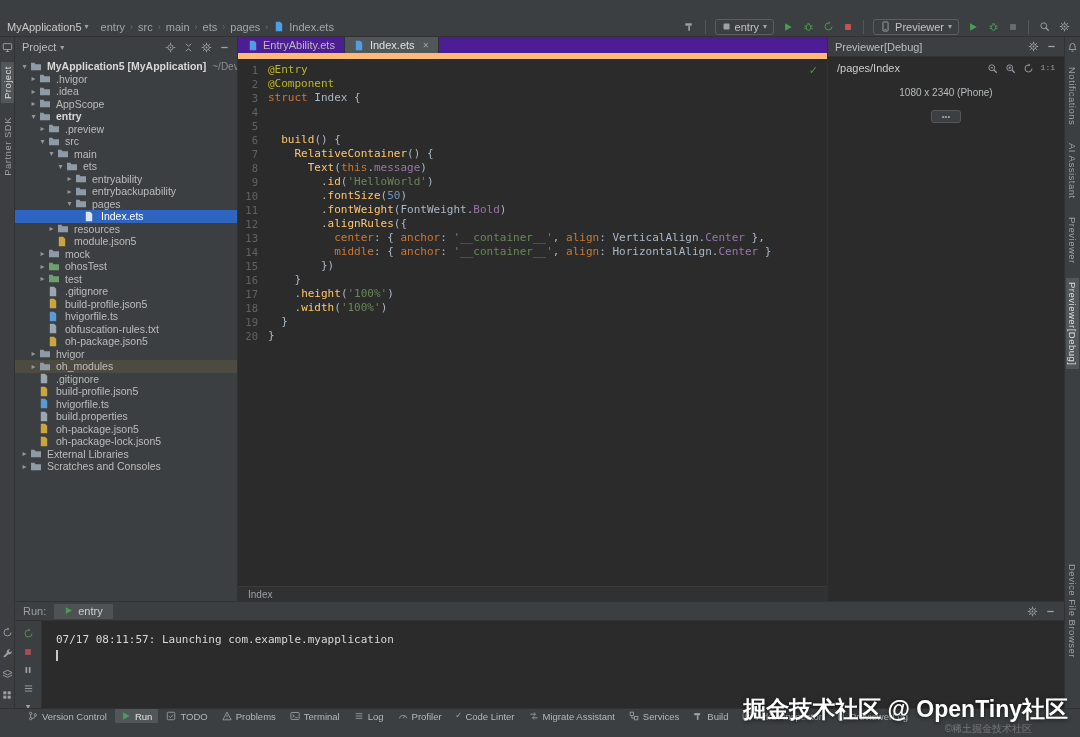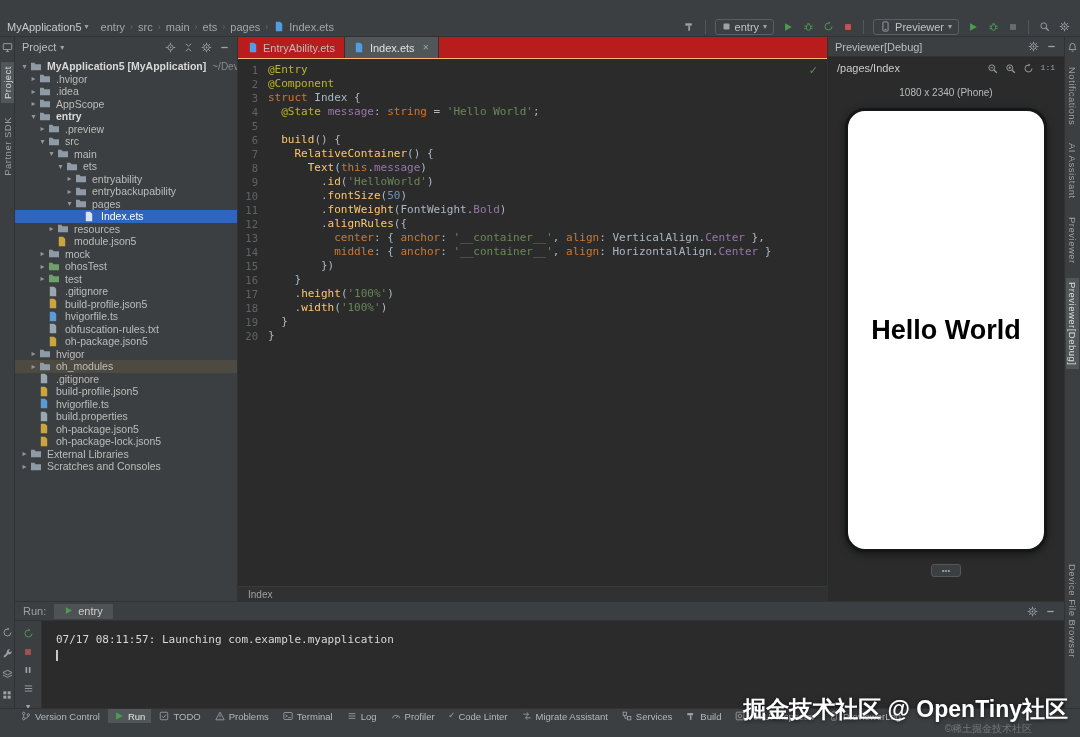--- a/index.html
+++ b/index.html
@@ -60,21 +60,21 @@
   .tree-extra { color:#888c90; margin-left:6px; font-size:10px; }
   .ti-folder,.ti-folder-project,.ti-folder-module,.ti-folder-lib,.ti-folder-scratch { color:#8e9ba6; }
   .ti-folder-test { color:#6f9e6f; }
   .ti-file-ets { color:#4f9ee3; }
   .ti-file-json { color:#c9a43f; }
   .ti-file-ts { color:#5a9bd5; }
   .ti-file-text,.ti-file-plain,.ti-file-props { color:#9aa7b0; }
 
   
   .editor { position:absolute; top:37px; left:238px; width:589px; bottom:136px; background:#2b2b2b; }
-  .tabbar { height:22px; background:#b91c1c; border-bottom:1px solid #fdba74; display:flex; }
+  .tabbar { height:22px; background:#4c1d95; border-bottom:6px solid #fdba74; display:flex; }
   .tab { display:flex; align-items:center; gap:5px; padding:0 9px; color:#bcbcbc; border-right:1px solid #2e3133; }
   .tab.active { background:#515658; color:#e0e0e0; }
   .tab .icon { width:11px; }
   .tab-close { font-size:8px; color:#9da2a8; margin-left:3px; }
   .code { position:absolute; top:22px; left:0; right:0; bottom:15px; padding-top:4px; font-family:"DejaVu Sans Mono", monospace; font-size:11px; line-height:14px; overflow:hidden; }
   .code-line { display:flex; height:14px; }
   .gutter { width:30px; padding-right:10px; flex:none; text-align:right; color:#606366; font-size:10.5px; }
   .line-content { white-space:pre; color:#a9b7c6; }
   .t-d{color:#bbb529}.t-k{color:#cc7832}.t-s{color:#6a8759}.t-n{color:#6897bb}
   .t-f{color:#ffc66d}.t-v{color:#9876aa}.t-c{color:#a9b7c6}.t-y{color:#cc7832}.t-p{color:#a9b7c6}
@@ -96,21 +96,21 @@
   .run-label { color:#9da0a3; }
   .run-tab { display:flex; align-items:center; gap:5px; background:#4e5254; padding:1px 10px 2px; color:#cccccc; }
   .run-tab .icon svg{width:9px;height:9px;}
   .run-body { position:absolute; top:19px; bottom:0; left:0; right:0; display:flex; }
   .run-gutter { width:27px; background:#3c3f41; border-right:1px solid #323232; display:flex; flex-direction:column; align-items:center; gap:8px; padding-top:7px; color:#9da2a8; }
   .g-rerun-icon{color:#5c9156}.g-stop-run-icon{color:#a05252}
   .run-console { flex:1; background:#2b2b2b; font-family:"DejaVu Sans Mono", monospace; font-size:11px; color:#d8d8d8; padding:12px 0 0 14px; }
   .cursor { width:2px; height:11px; background:#c8c8c8; margin-top:4px; }
 
   
-  .bottom-bar { position:absolute; left:0; right:0; bottom:14px; height:15px; background:#3c3f41; border-top:1px solid #323232; display:flex; align-items:center; padding-left:15px; gap:2px; font-size:9.5px; z-index:6; }
+  .bottom-bar { position:absolute; left:0; right:0; bottom:14px; height:15px; background:#3c3f41; border-top:1px solid #323232; display:flex; align-items:center; padding-left:22px; gap:2px; font-size:9.5px; z-index:6; }
   .tb { display:flex; align-items:center; gap:4px; padding:0 6px; height:100%; color:#b4b8bb; }
   .tb.active { background:#515658; color:#e2e2e2; }
   .status-bar { position:absolute; left:0; right:0; bottom:0; height:14px; background:#3c3f41; border-top:1px solid #323232; display:flex; align-items:center; padding:0 8px; font-size:10px; color:#9da0a3; z-index:6; }
   .status-right { margin-left:auto; display:flex; align-items:center; gap:14px; padding-right:4px; }
 
   
   .watermark { position:absolute; right:12px; bottom:12px; z-index:99; color:#ffffff; font-size:23px; font-weight:600; text-shadow:0 1px 4px rgba(0,0,0,.7); pointer-events:none; }
   .watermark-sub { position:absolute; right:48px; bottom:1px; z-index:99; color:rgba(255,255,255,.28); font-size:10px; pointer-events:none; }
 </style>
 </head>
@@ -670,21 +670,20 @@
         <div class="code-line">
           <span class="gutter">2</span>
           <span class="line-content"><span class="t-d">@Component</span></span>
         </div>
         <div class="code-line">
           <span class="gutter">3</span>
           <span class="line-content"><span class="t-k">struct </span><span class="t-c">Index</span><span class="t-p"> {</span></span>
         </div>
         <div class="code-line">
           <span class="gutter">4</span>
-          <span class="line-content"><span class="t-p">  </span><span class="t-d">@State</span><span class="t-p"> </span><span class="t-v">message</span><span class="t-p">: </span><span class="t-k">string</span><span class="t-p"> = </span><span class="t-s">'Hello World'</span><span class="t-p">;</span></span>
         </div>
         <div class="code-line">
           <span class="gutter">5</span>
           <span class="line-content"></span>
         </div>
         <div class="code-line">
           <span class="gutter">6</span>
           <span class="line-content"><span class="t-p">  </span><span class="t-f">build</span><span class="t-p">() {</span></span>
         </div>
         <div class="code-line">
@@ -788,23 +787,20 @@
           <span class="icon">
             <svg width="11" height="11" viewBox="0 0 12 12" fill="none" stroke="currentColor" stroke-width="1">
               <path d="M9.8 6A3.8 3.8 0 116 2.2"></path>
               <path d="M6 .6l2 1.6-2 1.6z" fill="currentColor" stroke="none"></path>
             </svg>
           </span>
           <span class="icon icon-text11">1:1</span>
         </span>
     </div>
     <div class="device-label">1080 x 2340 (Phone)</div>
-    <div class="phone">
-      <span class="phone-text">Hello World</span>
-    </div>
     <div class="more-pill">•••</div>
   </div>
 
   <div class="run-panel">
     <div class="run-header">
       <span class="run-label">Run:</span>
       <span class="run-tab">
         <span class="icon green">
             <svg width="10" height="10" viewBox="0 0 12 12">
               <path d="M2.5 1.5L10.5 6l-8 4.5z" fill="currentColor"></path>

